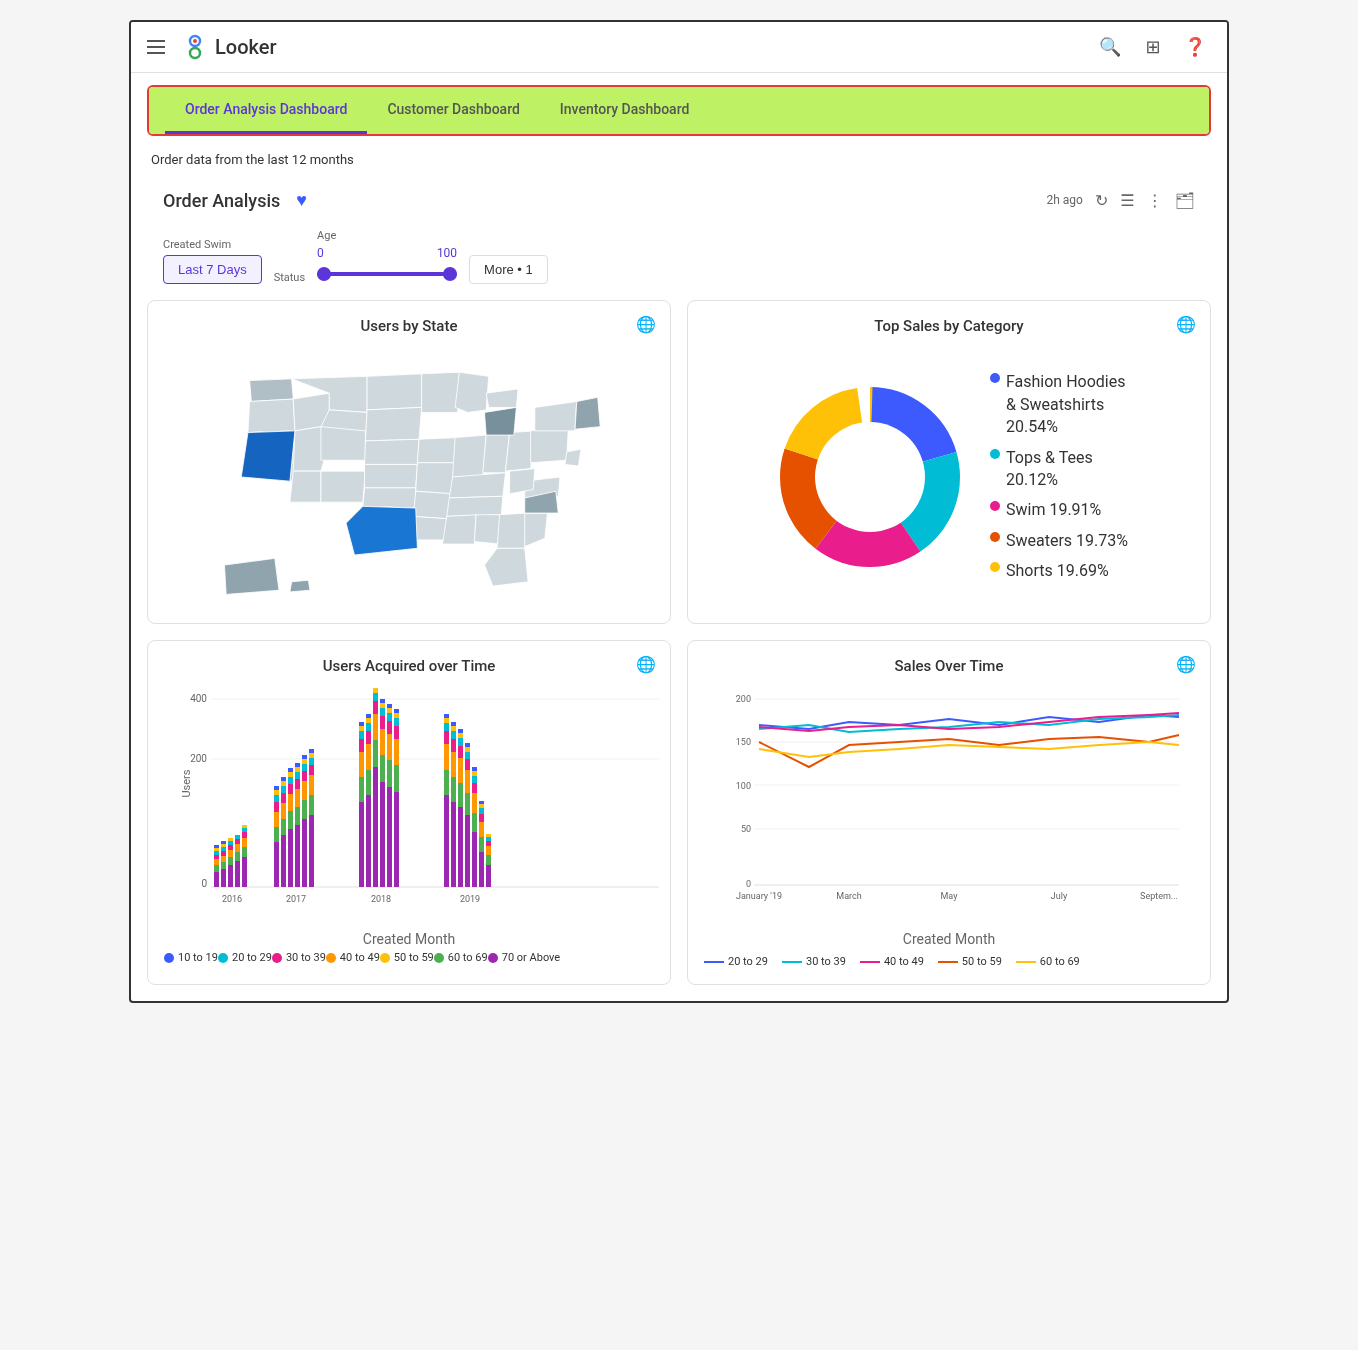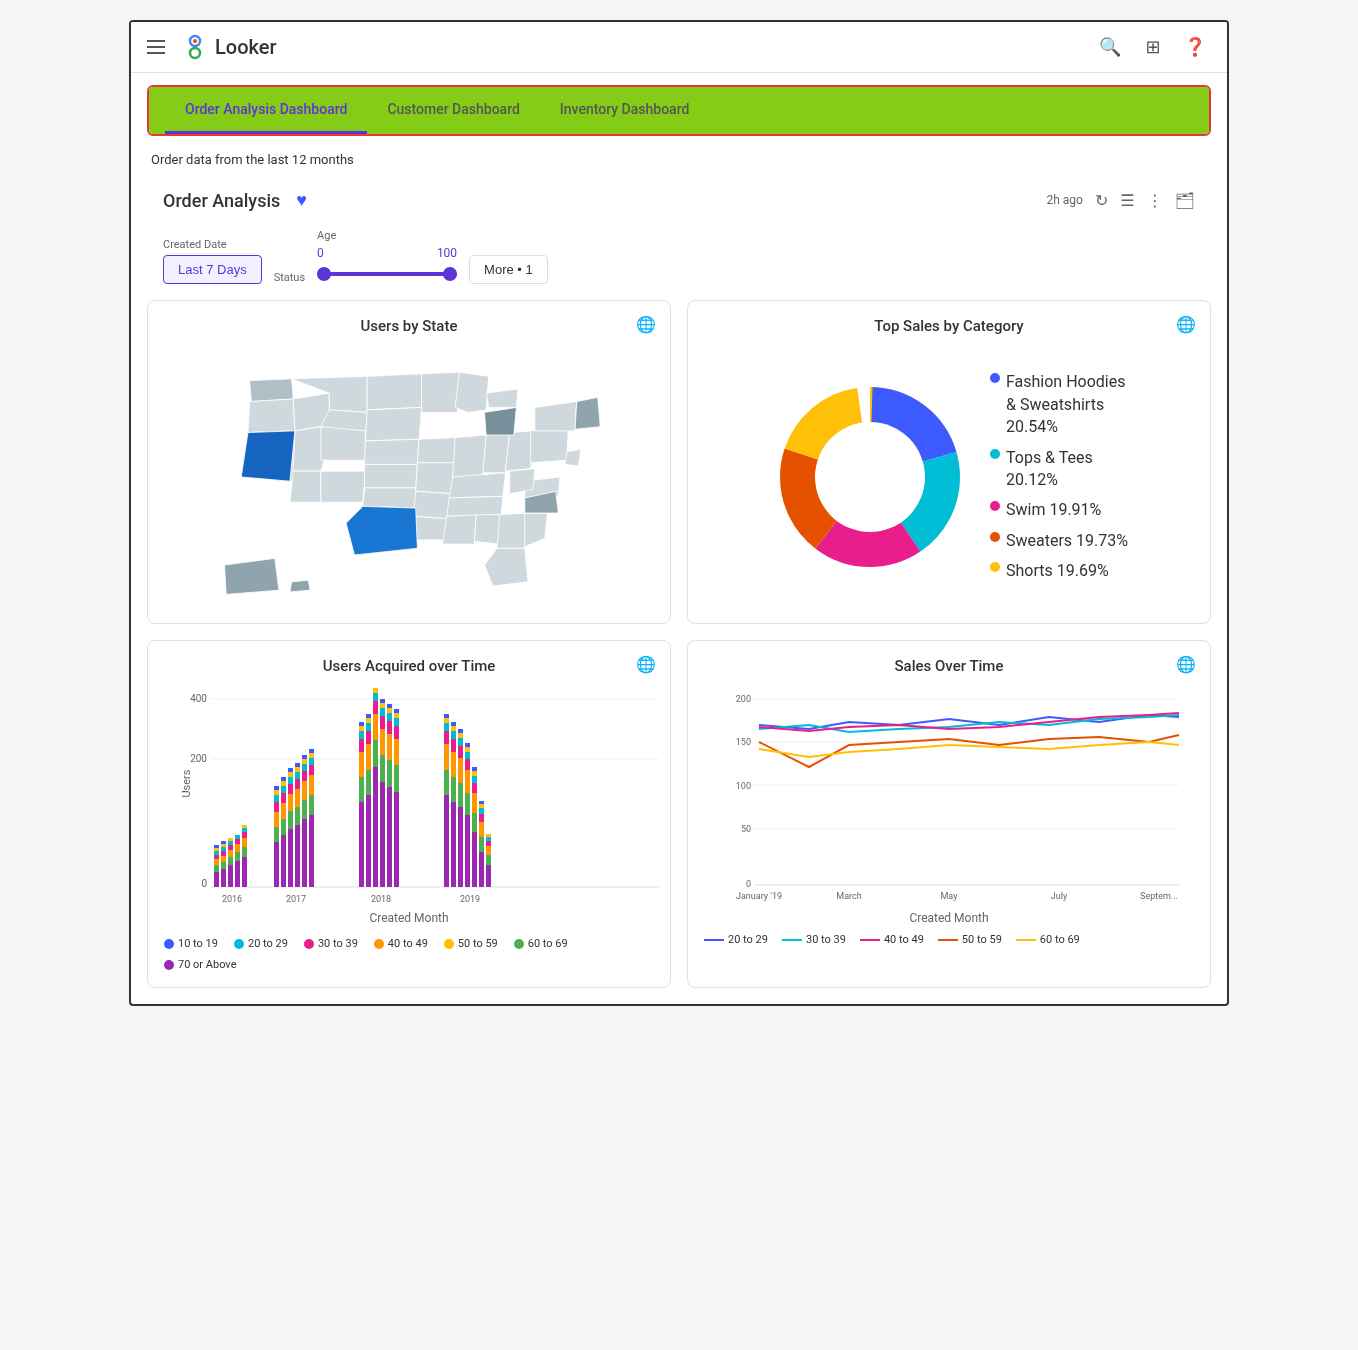--- a/index.html
+++ b/index.html
@@ -34,21 +34,21 @@
     
     .tab-bar-wrapper {
       border: 2px solid #e53935;
       border-radius: 6px;
       margin: 12px 16px;
     }
     .tab-bar {
       display: flex;
       align-items: center;
       padding: 0 16px;
-      background: #84cc16;
+      background: #bef264;
       border-radius: 4px;
     }
     .tab {
       padding: 14px 20px;
       font-size: 14px;
       font-weight: 500;
       color: #555;
       cursor: pointer;
       border-bottom: 3px solid transparent;
       white-space: nowrap;
@@ -180,27 +180,27 @@
       gap: 20px;
       height: 260px;
     }
     .donut-legend { display: flex; flex-direction: column; gap: 8px; font-size: 16px; }
     .legend-item { display: flex; align-items: flex-start; gap: 6px; }
     .legend-dot { width: 10px; height: 10px; border-radius: 50%; margin-top: 2px; flex-shrink: 0; }
     .legend-text { color: #333; line-height: 1.4; }
     .bar-chart-legend {
       display: flex;
       flex-wrap: wrap;
-      gap: 8px 16px;
-      margin-top: 12px;
+      gap: 8px 0;
+      margin-top: 4px;
       font-size: 11px;
     }
     .bar-legend-item { display: flex; align-items: center; gap: 4px; }
     .bar-legend-dot { width: 10px; height: 10px; border-radius: 50%; }
-    .chart-axis-label { font-size: 12px; color: #666; text-align: center; margin-top: 0; }
+    .chart-axis-label { font-size: 14px; color: #666; text-align: center; margin-top: 20px; }
     .chart-y-label {
       position: absolute;
       left: -8px;
       top: 50%;
       transform: translateY(-50%) rotate(-90deg);
       font-size: 11px;
       color: #666;
       white-space: nowrap;
     }
     .line-chart-legend {
@@ -263,21 +263,21 @@
         <span>2h ago</span>
         <button class="action-btn">↻</button>
         <button class="action-btn">☰</button>
         <button class="action-btn">⋮</button>
         <button class="action-btn">🗂</button>
       </div>
     </div>
 
     <div class="filters-row">
       <div class="filter-group">
-        <span class="filter-label">Created Date</span>
+        <span class="filter-label">Created Swim</span>
         <button class="filter-btn active">Last 7 Days</button>
       </div>
 
       <div class="filter-group">
         <span class="filter-label">Status</span>
       </div>
 
       <div class="range-group">
         <span class="filter-label">Age</span>
         <div class="range-values">

